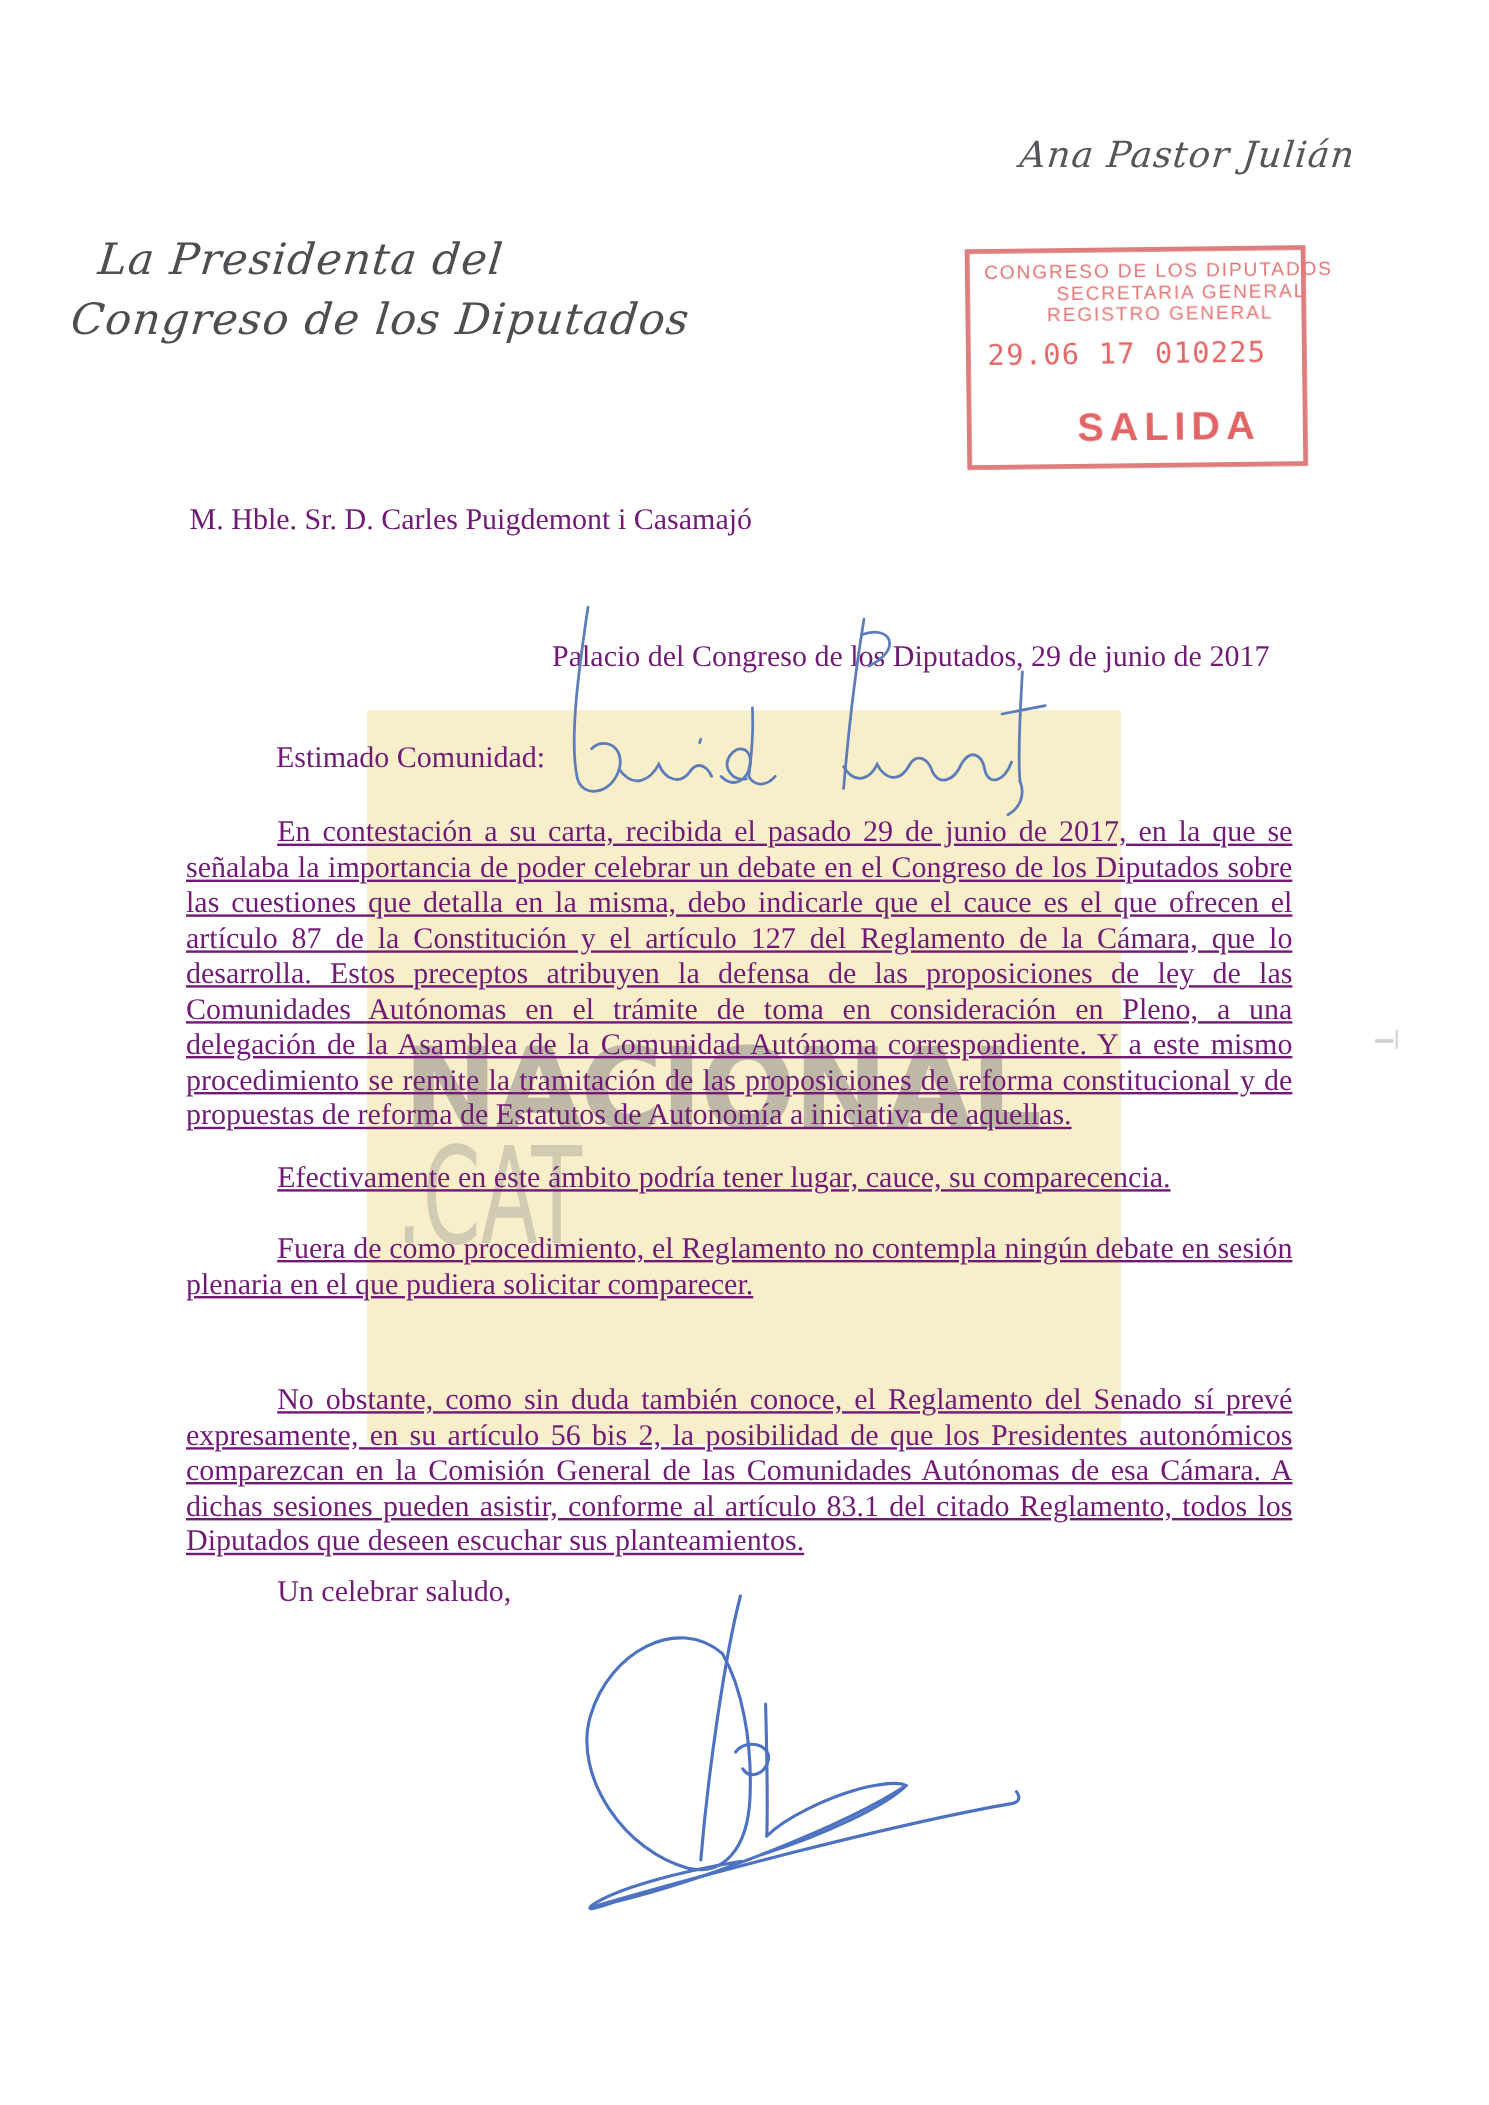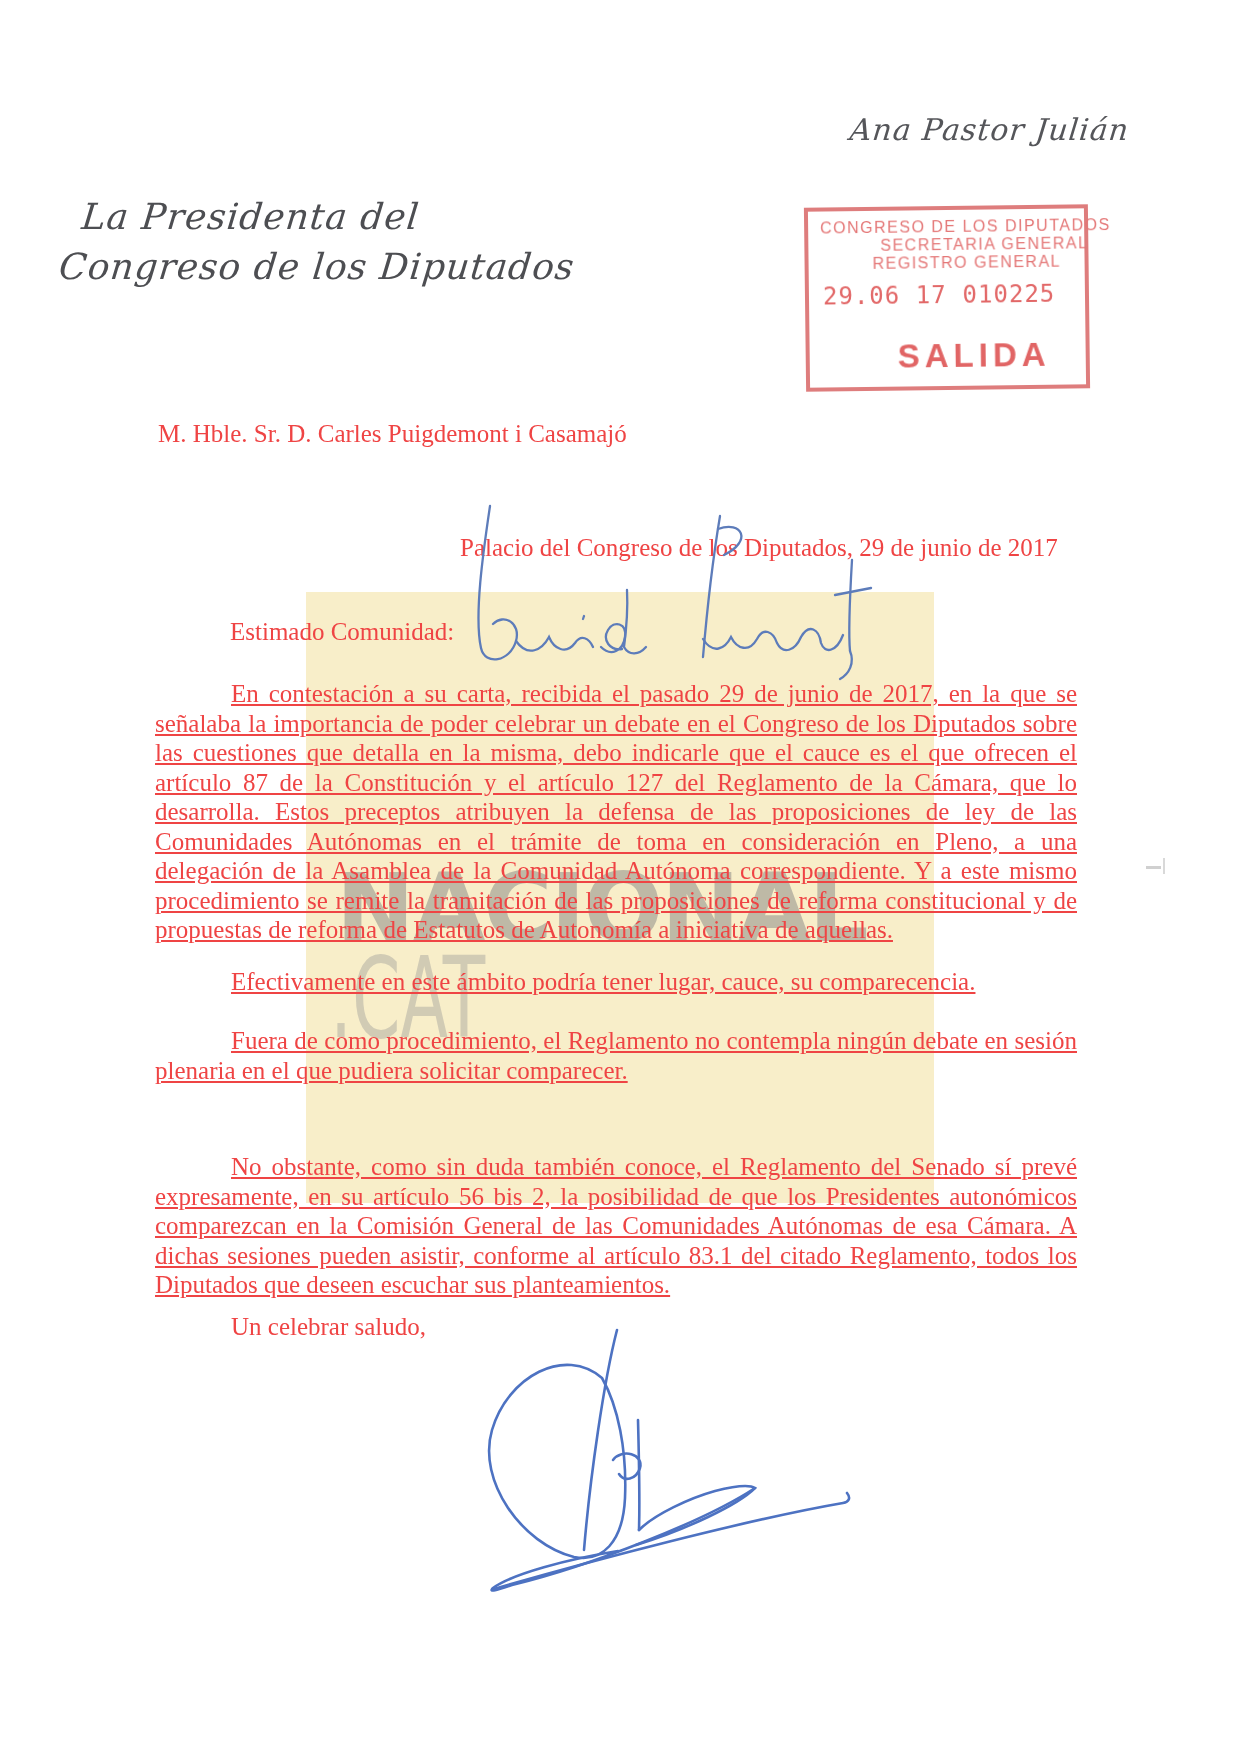--- a/index.html
+++ b/index.html
@@ -57,21 +57,21 @@
     font-size:24px;letter-spacing:1px;color:#e26868;
     display:flex;gap:16px;white-space:nowrap;
   }
   .stamp .s-salida{
     margin-top:28px;padding-left:88px;
     font-size:33px;font-weight:bold;letter-spacing:5px;
     color:#e16565;white-space:nowrap;
   }
 
   
-  .doc-text{color:#ef4444;z-index:3;}
+  .doc-text{color:#701a75;z-index:3;}
   .recipient{left:158px;top:418px;font-size:25px;line-height:31px;}
   .dateline{left:460px;top:534px;font-size:25px;white-space:nowrap;}
   .salutation{left:230px;top:618px;font-size:25px;}
   .para{
     left:155px;width:922px;
     font-size:25px;line-height:29.5px;
     text-align:justify;
     text-indent:76px;
     text-decoration:underline;
   }

